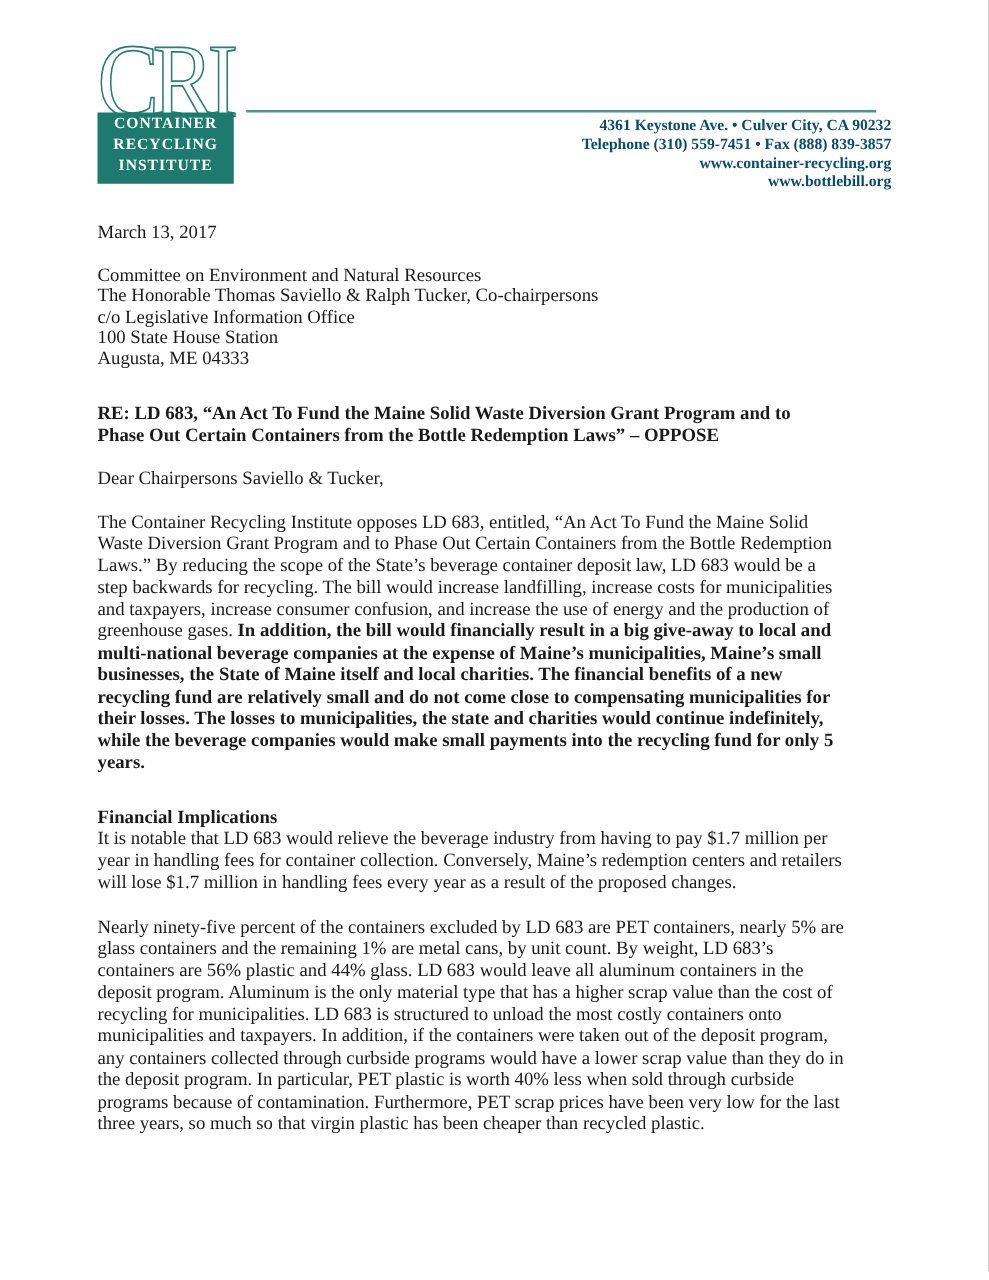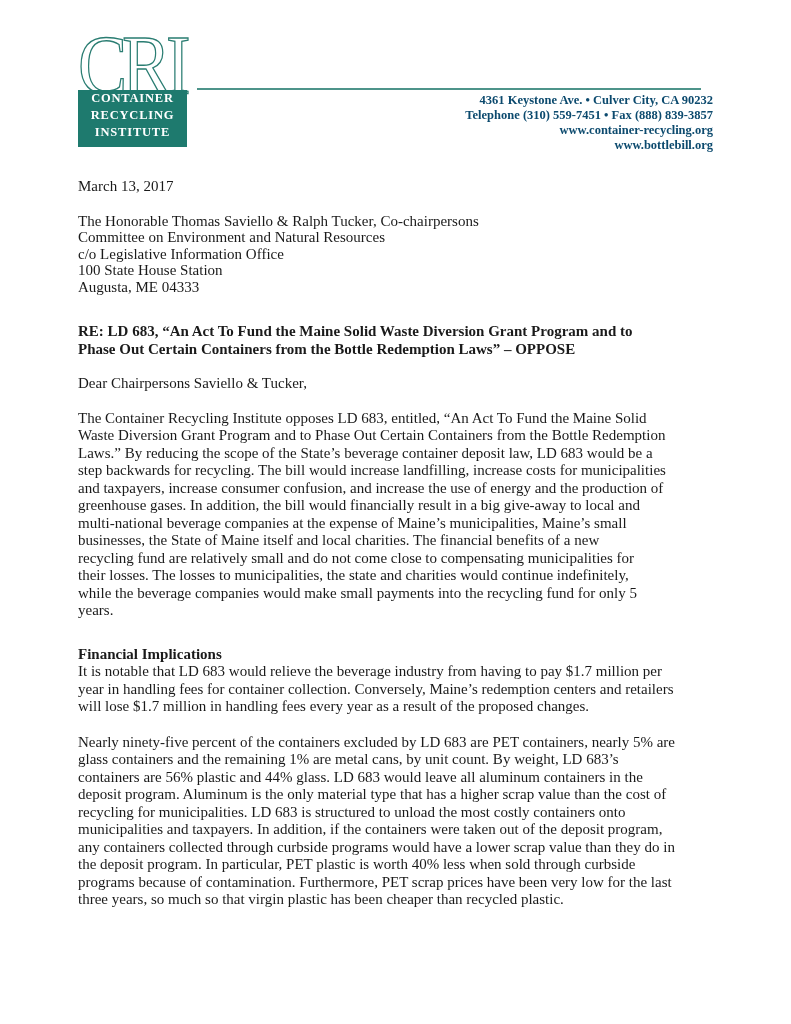--- a/index.html
+++ b/index.html
@@ -69,21 +69,21 @@
   }
   .date { margin: 0 0 17px 0; }
   .recipient { margin: 0 0 28px 0; line-height: 16.5px; }
   .subject {
     font-weight: bold;
     white-space: pre-line;
     margin: 0 0 17px 0;
   }
   .salutation { margin: 0 0 17px 0; }
   .para { white-space: pre-line; margin: 0 0 18px 0; }
-  .para .bold-run { font-weight: normal; }
+  .para .bold-run { font-weight: bold; }
   .section-heading {
     font-weight: bold;
     font-size: 15px;
     margin: 26px 0 0 0;
   }
   .para.after-heading { margin-top: 0; }
 </style>
 </head>
 <body>
 
@@ -103,22 +103,22 @@
   <div class="contact">4361 Keystone Ave.  • Culver City, CA  90232
 Telephone (310) 559-7451 • Fax (888) 839-3857
 www.container-recycling.org
 www.bottlebill.org</div>
 
   <div class="letter">
 
     <div class="date">March 13, 2017</div>
 
     <div class="recipient">
+      <div>Committee on Environment and Natural Resources</div>
       <div>The Honorable Thomas Saviello &amp; Ralph Tucker, Co-chairpersons</div>
-      <div>Committee on Environment and Natural Resources</div>
       <div>c/o Legislative Information Office</div>
       <div>100 State House Station</div>
       <div>Augusta, ME 04333</div>
     </div>
 
     <div class="subject">RE: LD 683, “An Act To Fund the Maine Solid Waste Diversion Grant Program and to
 Phase Out Certain Containers from the Bottle Redemption Laws” – OPPOSE</div>
 
     <div class="salutation">Dear Chairpersons Saviello &amp; Tucker,</div>
 

